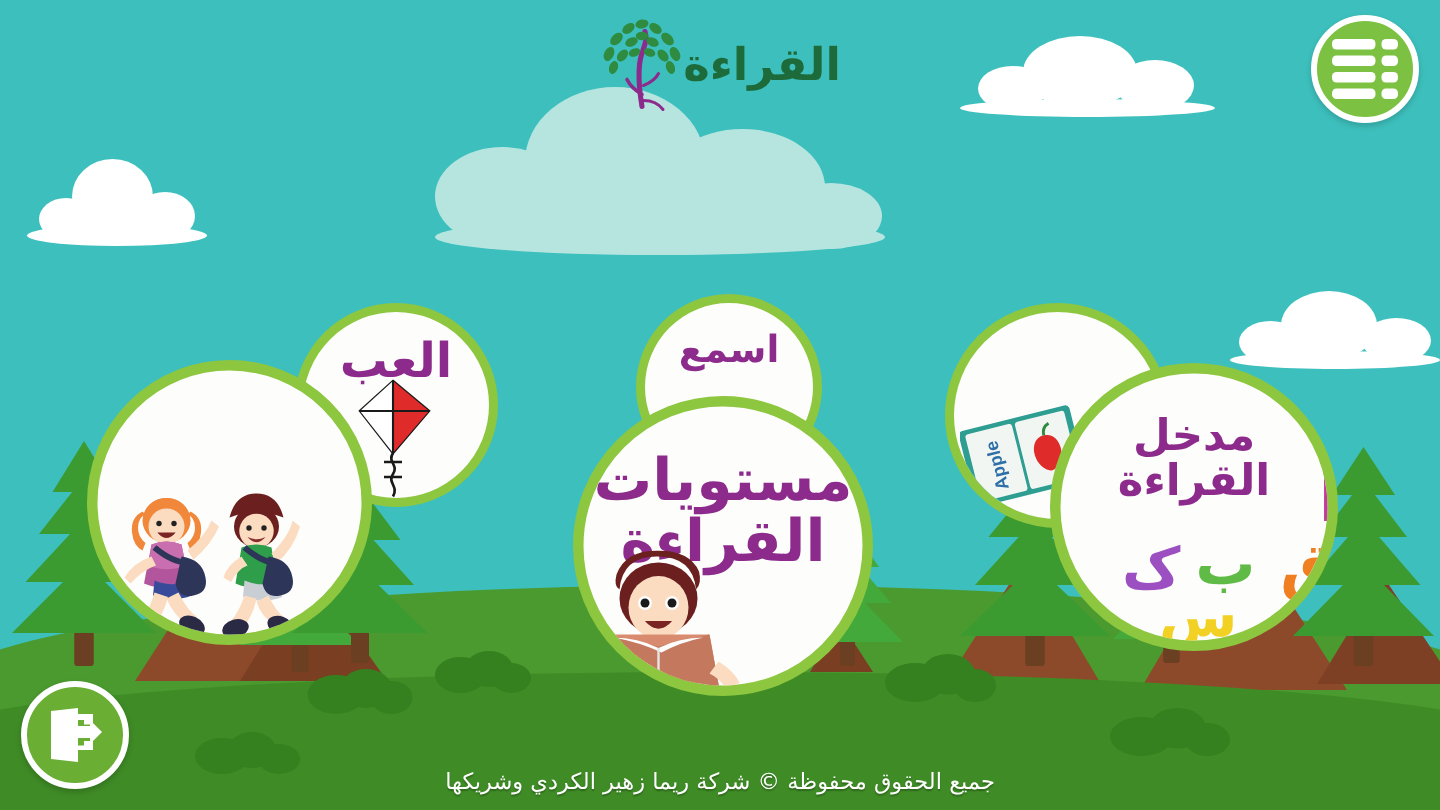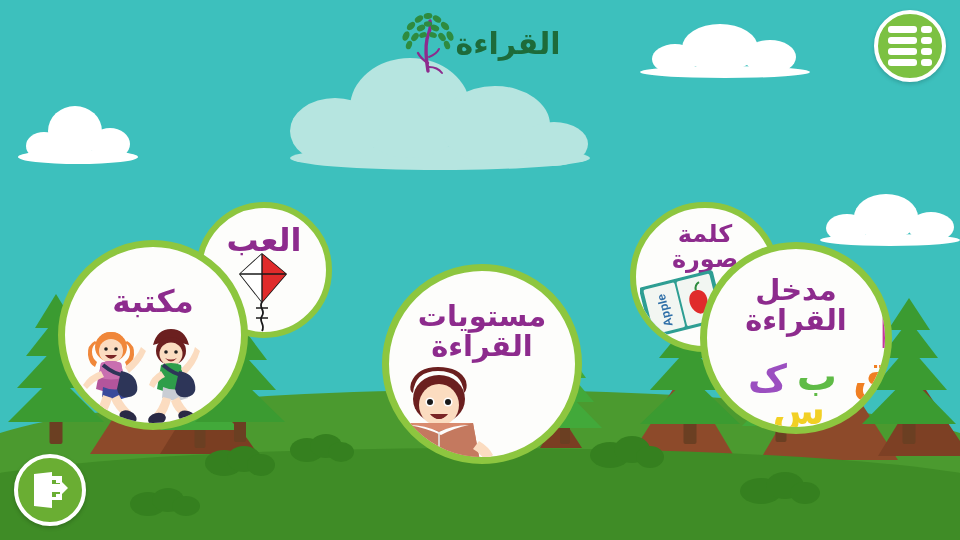--- a/index.html
+++ b/index.html
@@ -282,42 +282,40 @@
         <polygon points="30,2 8,22 30,50" fill="#ffffff"></polygon>
         <line x1="30" y1="2" x2="30" y2="50" stroke="#1a1a1a" stroke-width="1.4"></line>
         <line x1="8" y1="22" x2="54" y2="22" stroke="#1a1a1a" stroke-width="1.4"></line>
         <path d="M30 50 C26 56 34 58 30 64 C26 70 34 72 30 79" stroke="#1a1a1a" stroke-width="1.8" fill="none"></path>
         <path d="M24 56 l12 0" stroke="#1a1a1a" stroke-width="1.6"></path>
         <path d="M24 66 l12 0" stroke="#1a1a1a" stroke-width="1.6"></path>
       </svg>
     </div>
   </div>
 
+  <div class="bubble small" style="left:424px;top:196px;width:124px;height:124px;">
+    <div class="bubble-label" style="top:18px;font-size:25px;">اسمع</div>
+  </div>
 
   <div class="bubble small" style="left:630px;top:202px;width:150px;height:150px;">
-    <div class="bubble-label" style="top:14px;font-size:24px;">
-      <div>كلمة</div>
-      <div>صورة</div>
-    </div>
     <div class="art" style="left:4px;top:62px;width:84px;height:70px;">
       <svg viewBox="0 0 84 70" width="84" height="70" aria-hidden="true">
         <g transform="rotate(-14 42 35)">
           <rect x="4" y="8" width="76" height="52" rx="3" fill="#2e9e93"></rect>
           <rect x="8" y="11" width="32" height="46" rx="2" fill="#f2f6f2"></rect>
           <rect x="42" y="11" width="34" height="46" rx="2" fill="#f2f6f2"></rect>
           <text x="24" y="40" font-family="'Liberation Sans',sans-serif" font-size="12" font-weight="bold" fill="#2e6fa8" text-anchor="middle" transform="rotate(-90 24 36)">Apple</text>
           <path d="M59 24 c-6 0 -9 5 -9 11 c0 7 5 13 9 13 c4 0 9 -6 9 -13 c0 -6 -3 -11 -9 -11 z" fill="#e02b2b"></path>
           <path d="M59 24 c0 -4 2 -6 5 -7" stroke="#2e8b3f" stroke-width="2" fill="none"></path>
         </g>
       </svg>
     </div>
   </div>
 
   <div class="bubble" style="left:58px;top:240px;width:190px;height:190px;">
-    <div class="bubble-label" style="top:38px;font-size:31px;">مكتبة</div>
     <div class="art" style="left:14px;top:80px;width:140px;height:100px;">
       <svg viewBox="0 0 140 100" width="140" height="100" aria-hidden="true">
 
         <g>
           <path d="M16 14 q-8 4 -7 14 q1 9 7 12 l2 -5 q-5 -4 -5 -10 q0 -7 5 -9 z" fill="#f0873a"></path>
           <path d="M48 14 q8 4 7 14 q-1 9 -7 12 l-2 -5 q5 -4 5 -10 q0 -7 -5 -9 z" fill="#f0873a"></path>
           <ellipse cx="32" cy="20" rx="16" ry="15" fill="#f0873a"></ellipse>
           <ellipse cx="32" cy="24" rx="12" ry="12" fill="#fbdcc0"></ellipse>
           <path d="M18 14 q14 -10 28 0 q-4 -9 -14 -9 q-10 0 -14 9z" fill="#f0873a"></path>
           <circle cx="27" cy="22" r="1.8" fill="#222"></circle>
@@ -353,21 +351,21 @@
           <ellipse cx="16" cy="92" rx="9" ry="6" fill="#2a2a45" transform="rotate(-15 16 92)"></ellipse>
           <ellipse cx="46" cy="90" rx="9" ry="6" fill="#2a2a45" transform="rotate(20 46 90)"></ellipse>
           <path d="M38 44 q14 2 16 14 q2 10 -8 12 q-10 2 -12 -8z" fill="#2d3558"></path>
           <path d="M22 38 q12 10 20 10" stroke="#2d3558" stroke-width="4" fill="none"></path>
         </g>
       </svg>
     </div>
   </div>
 
   <div class="bubble" style="left:382px;top:264px;width:200px;height:200px;">
-    <div class="bubble-label" style="top:30px;font-size:29px;">
+    <div class="bubble-label" style="top:30px;font-size:39px;">
       <div>مستويات</div>
       <div>القراءة</div>
     </div>
     <div class="art" style="left:-6px;top:96px;width:130px;height:104px;">
       <svg viewBox="0 0 130 104" width="130" height="104" aria-hidden="true">
         <path d="M30 26 q2 -22 25 -22 q24 0 26 22 q4 -4 2 -12 q-6 -14 -28 -14 q-21 0 -27 16 q-2 8 2 10z" fill="#6b1f1f"></path>
         <ellipse cx="56" cy="32" rx="26" ry="24" fill="#6b1f1f"></ellipse>
         <ellipse cx="56" cy="38" rx="20" ry="21" fill="#fbdcc0"></ellipse>
         <circle cx="47" cy="35" r="4.6" fill="#fff"></circle>
         <circle cx="65" cy="35" r="4.6" fill="#fff"></circle>
@@ -406,14 +404,15 @@
     <span style="display:block;width:44px;height:44px;">
       <svg viewBox="0 0 44 44" width="44" height="44" aria-hidden="true">
         <path d="M6 6 L24 4 L24 40 L6 38 Z" fill="#ffffff"></path>
         <path d="M24 8 L34 8 L34 15 L28 15 L28 12 L24 12 Z" fill="#ffffff"></path>
         <path d="M24 32 L34 32 L34 26 L28 26 L28 29 L24 29 Z" fill="#ffffff"></path>
         <path d="M24 16 L32 16 L32 12 L40 20 L32 28 L32 24 L24 24 Z" fill="#ffffff"></path>
       </svg>
     </span>
   </div>
 
+  <div class="footer">جميع الحقوق محفوظة © شركة ريما زهير الكردي وشريكها</div>
 
 </div>
 
 </body></html>

